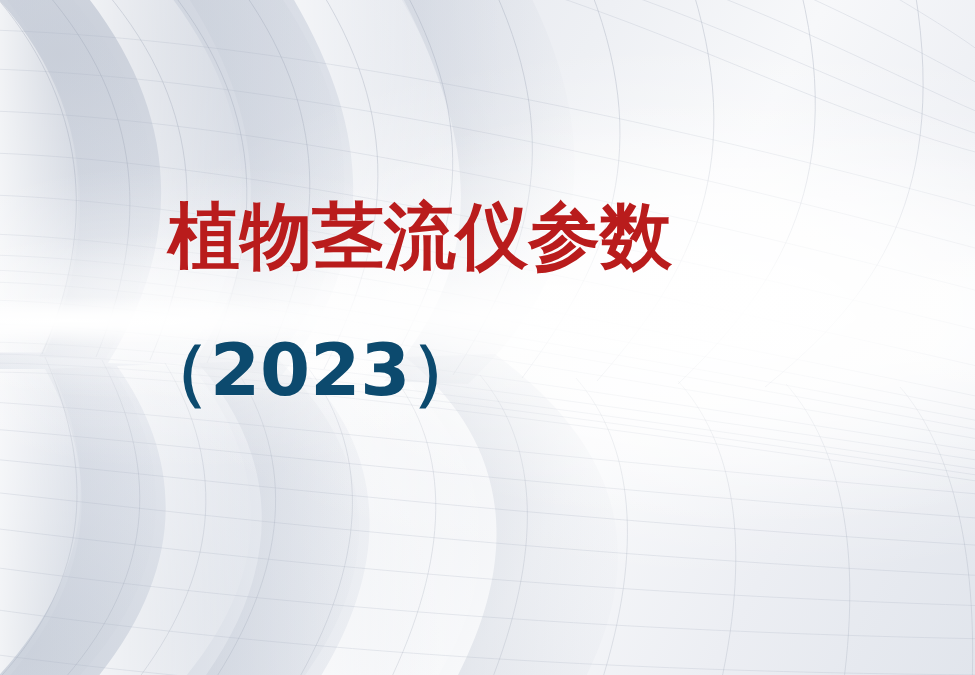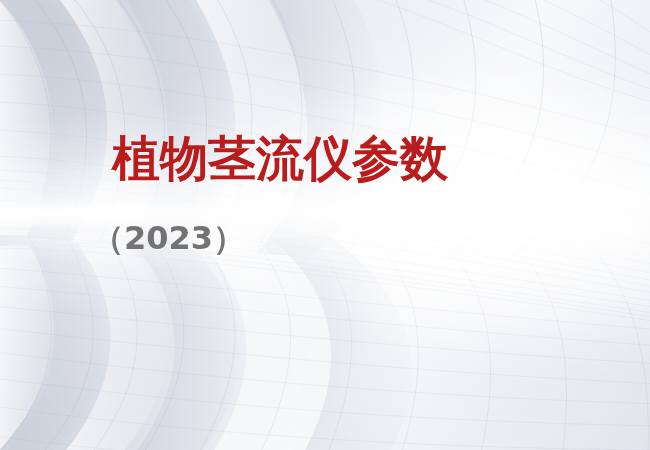--- a/index.html
+++ b/index.html
@@ -109,24 +109,24 @@
     color: #b91c1c;
     white-space: nowrap;
     text-shadow: 0 1px 0 rgba(255,255,255,0.30);
     margin-left: 40px;
   }
 
   #slide-subtitle {
     position: absolute;
     left: 92px;
     top: 222px;
-    font-size: 32px;
+    font-size: 48px;
     font-weight: bold;
     line-height: 1.06;
-    color: #737373;
+    color: #0c4a6e;
     white-space: nowrap;
     text-shadow: 0 1px 0 rgba(255,255,255,0.30);
   }
 </style>
 </head>
 <body>
 
 <div id="slide">
 
   <div class="bg-layer" id="bg-base"></div>

